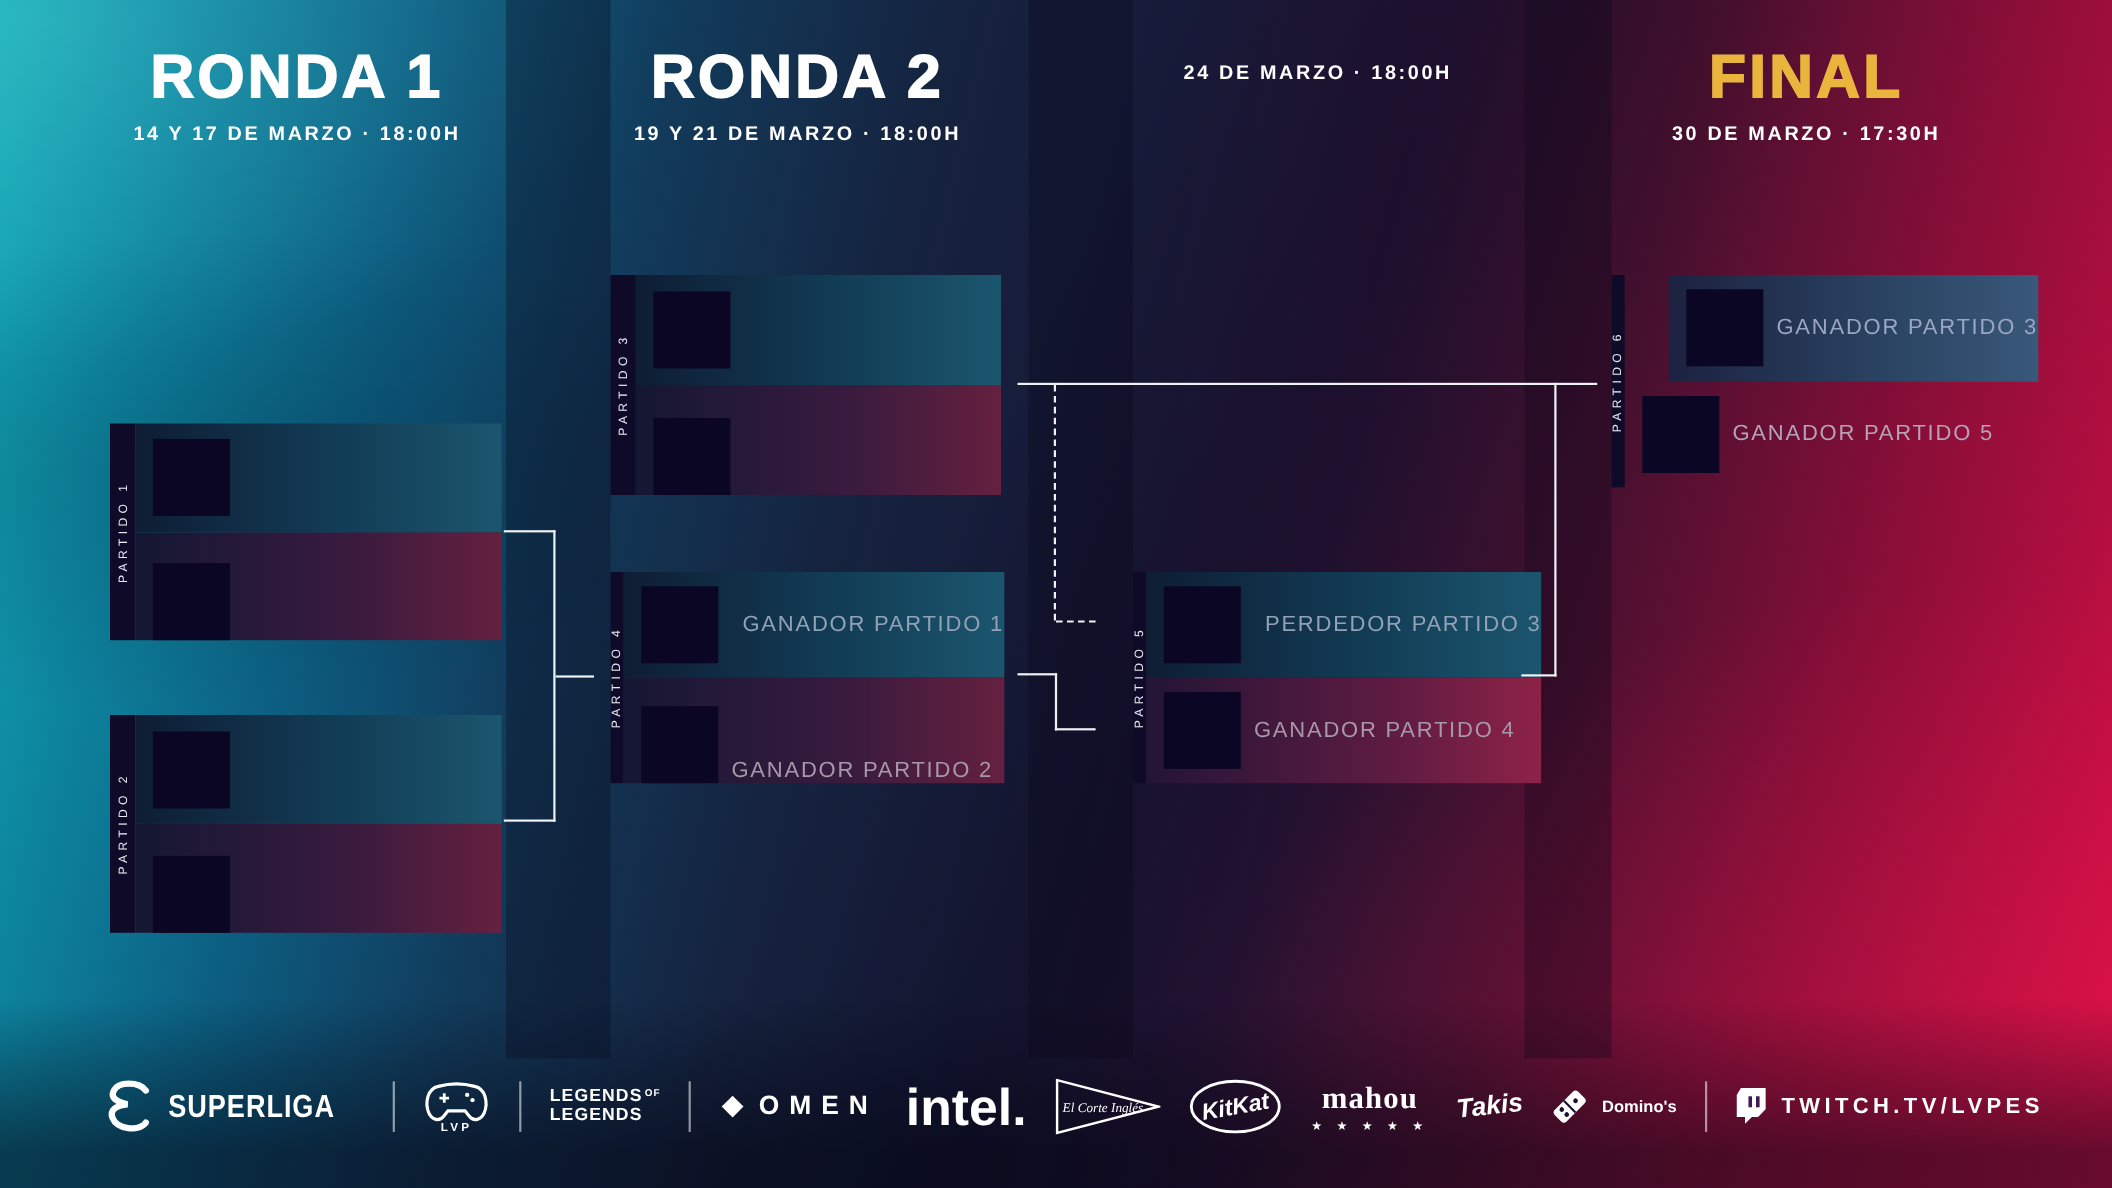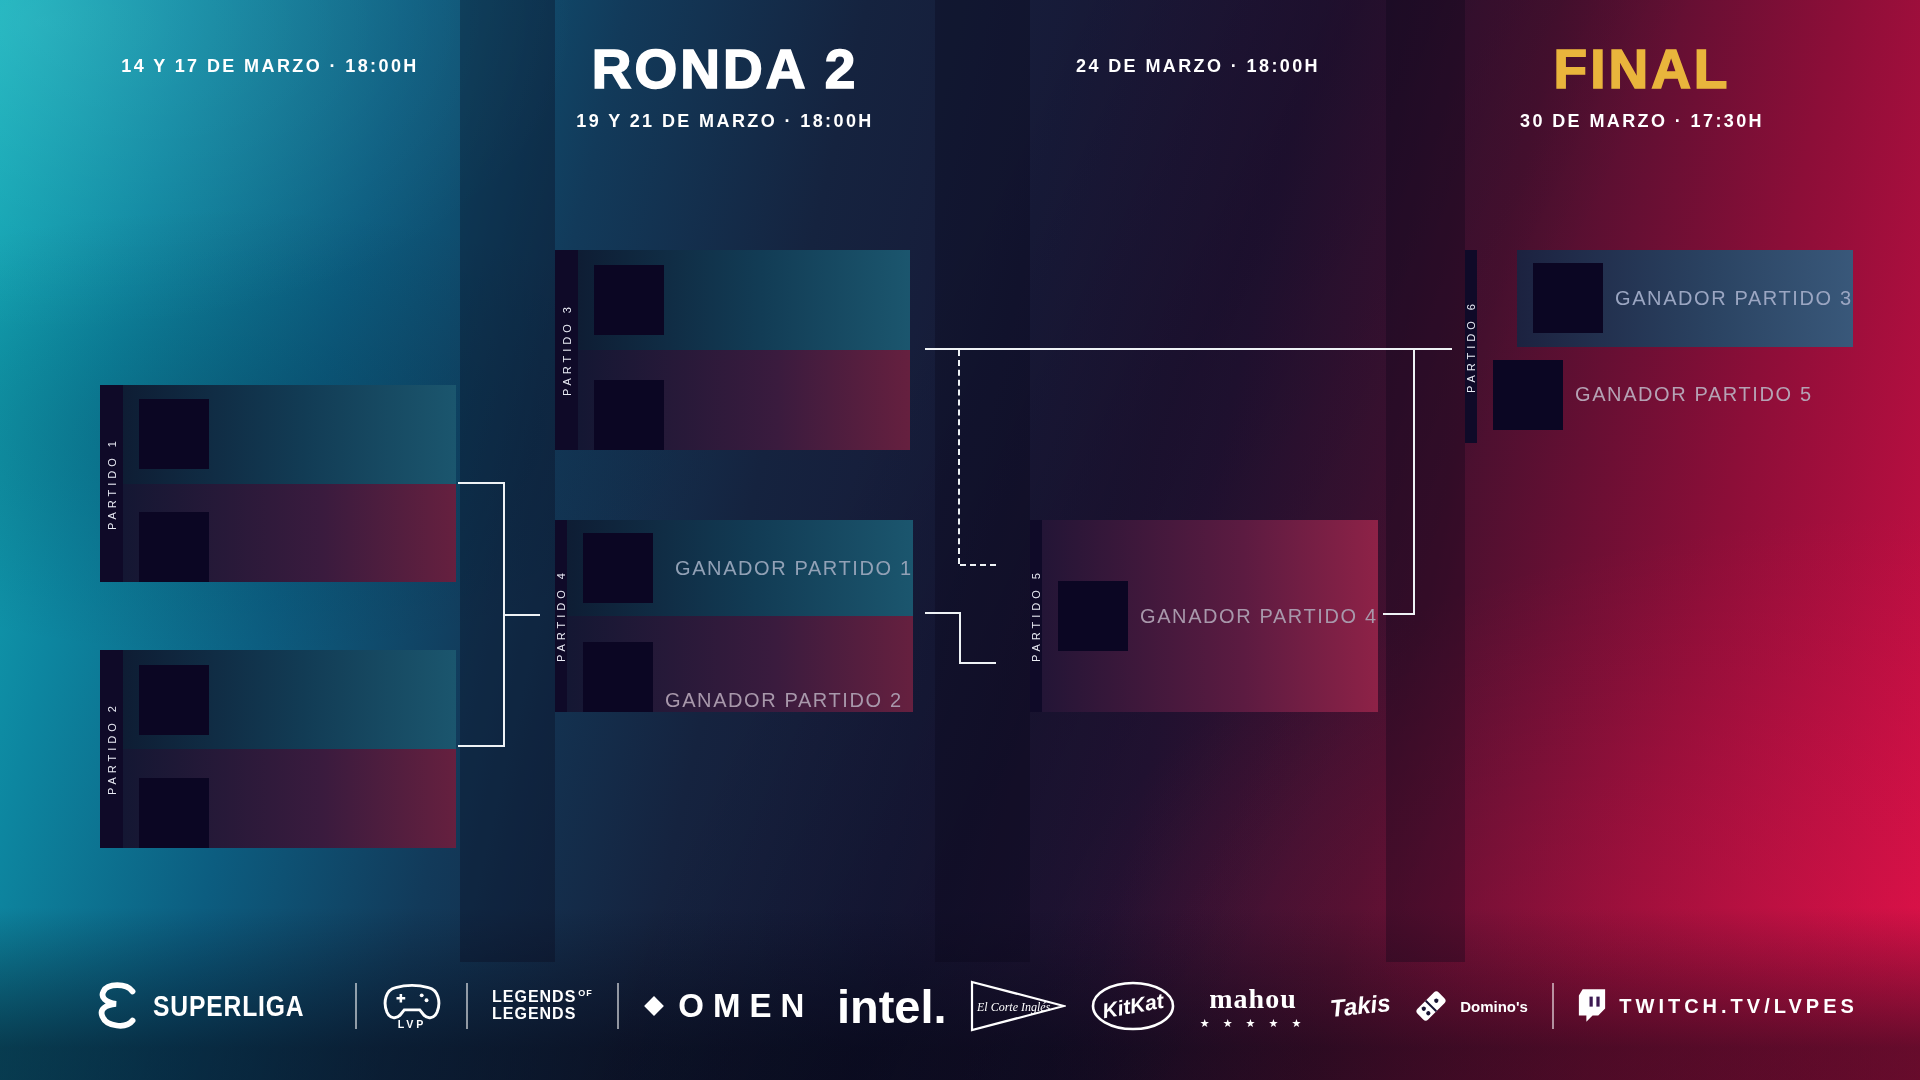--- a/index.html
+++ b/index.html
@@ -62,39 +62,40 @@
   .hdash{position:absolute;height:0;border-top:2px dashed #eef2f5;}
 
   
   .bar{position:absolute;left:95px;right:62px;top:962px;height:88px;
     display:flex;align-items:center;justify-content:space-between;}
   .sp{display:flex;align-items:center;gap:12px;color:#fff;}
   .sep{width:2px;height:46px;background:rgba(255,255,255,0.55);}
   .sl-text{font-size:29px;font-weight:bold;letter-spacing:1px;transform:scaleX(0.85);transform-origin:left;}
   .lol{font-weight:bold;line-height:1.05;letter-spacing:1px;font-size:16px;}
   .lol .of{font-size:9px;vertical-align:top;margin-left:2px;}
-  .omen-word{font-size:33px;font-weight:600;letter-spacing:9px;}
+  .omen-word{font-size:24px;font-weight:600;letter-spacing:9px;}
   .intel{font-size:47px;font-weight:bold;letter-spacing:0;}
   .mahou{text-align:center;font-family:"Liberation Serif",serif;}
   .mahou .w{font-size:28px;font-weight:bold;letter-spacing:1px;}
   .mahou .s{font-size:11px;letter-spacing:5px;margin-top:2px;font-family:"Liberation Sans",sans-serif;}
   .takis{font-size:24px;font-weight:bold;font-style:italic;transform:rotate(-6deg);}
   .dominos-word{font-size:15px;font-weight:bold;}
   .twitch-word{font-size:20px;font-weight:bold;letter-spacing:4px;}
 </style>
 </head>
 <body>
 
 <div class="stage">
 
   <div class="colgap gap1"></div>
   <div class="colgap gap2"></div>
   <div class="colgap gap3"></div>
 
   <div class="colhead ch1">
+    <div class="t">RONDA 1</div>
     <div class="d">14 Y 17 DE MARZO · 18:00H</div>
   </div>
   <div class="colhead ch2">
     <div class="t">RONDA 2</div>
     <div class="d">19 Y 21 DE MARZO · 18:00H</div>
   </div>
   <div class="colhead ch3">
     <div class="d">24 DE MARZO · 18:00H</div>
   </div>
   <div class="colhead ch4">
@@ -164,20 +165,24 @@
         <span class="slot-text st-pink">GANADOR PARTIDO 2</span>
       </div>
     </div>
   </div>
 
   <div class="match m5">
     <div class="tab">
         <span>PARTIDO 5</span>
       </div>
     <div class="rows">
+      <div class="row row-teal">
+        <div class="logo-box"></div>
+        <span class="slot-text st-blue">PERDEDOR PARTIDO 3</span>
+      </div>
       <div class="row row-mar-b">
         <div class="logo-box"></div>
         <span class="slot-text st-pink">GANADOR PARTIDO 4</span>
       </div>
     </div>
   </div>
 
   <div class="match m6">
     <div class="tab">
         <span>PARTIDO 6</span>

